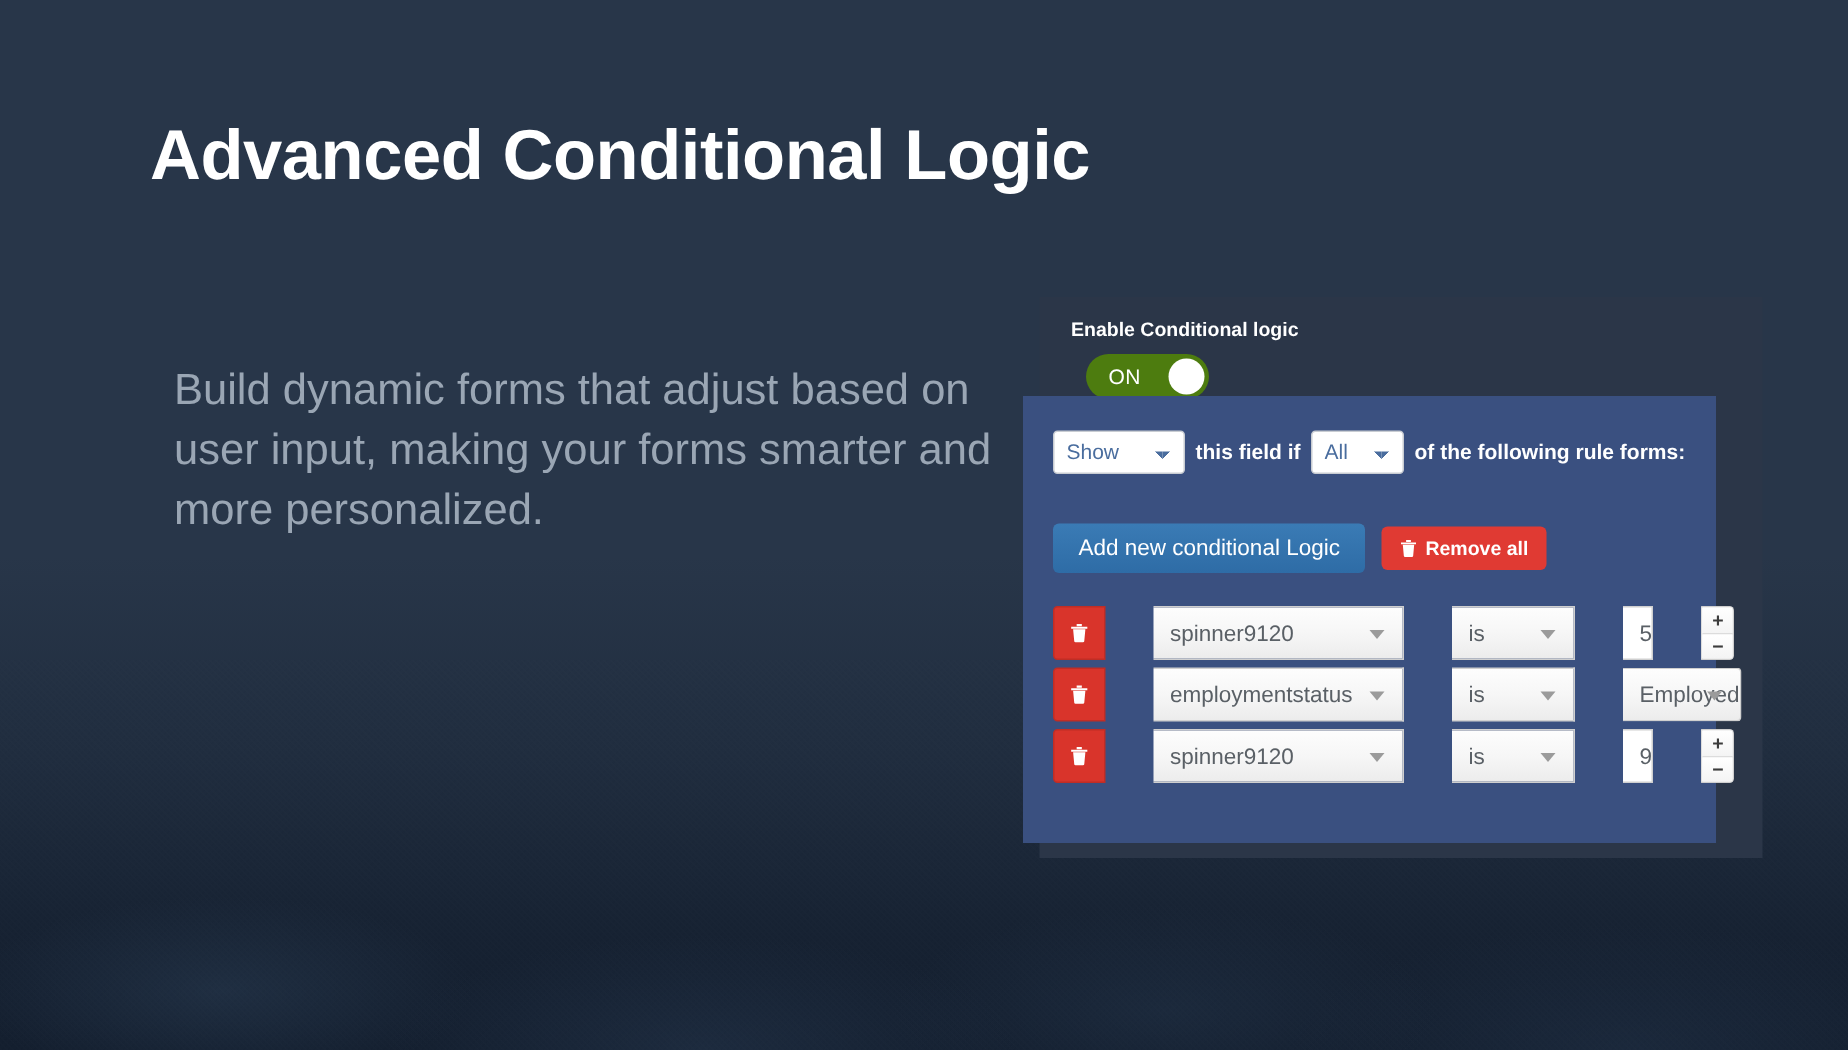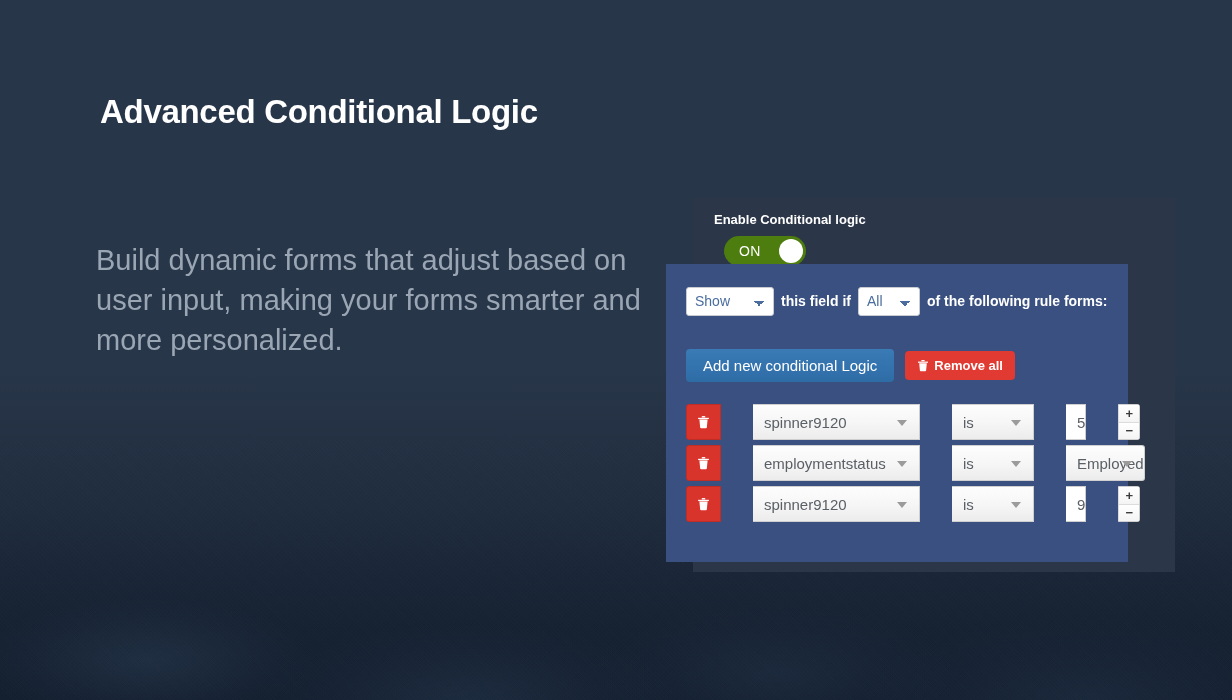--- a/index.html
+++ b/index.html
@@ -44,31 +44,30 @@
       repeating-linear-gradient(45deg, rgba(255,255,255,.022) 0 1px, rgba(0,0,0,0) 1px 3px),
       repeating-linear-gradient(-45deg, rgba(0,0,0,.035) 0 1px, rgba(0,0,0,0) 1px 3px);
     pointer-events: none;
   }
 
   
   .hero-title {
     position: absolute;
     left: 100px;
     top: 78px;
-    font-size: 33px;
+    font-size: 47px;
     line-height: 1.08;
     font-weight: bold;
     color: #ffffff;
     letter-spacing: -0.3px;
     white-space: nowrap;
-    margin-top: 16px;
   }
   .hero-sub {
     position: absolute;
-    left: 96px;
+    left: 116px;
     top: 240px;
     width: 560px;
     font-size: 29px;
     line-height: 40px;
     color: #9aa6b4;
     font-weight: normal;
   }
 
   
   .cl-panel {
@@ -110,21 +109,21 @@
     right: 3px;
     top: 3px;
     width: 24px;
     height: 24px;
     border-radius: 50%;
     background: #ffffff;
   }
 
   .cl-inner {
     position: absolute;
-    left: 666px;
+    left: 682px;
     top: 264px;
     width: 462px;
     height: 298px;
     background: #3a5080;
     box-sizing: border-box;
     padding: 22px 12px 12px 12px;
   }
 
   
   .rule-line {

